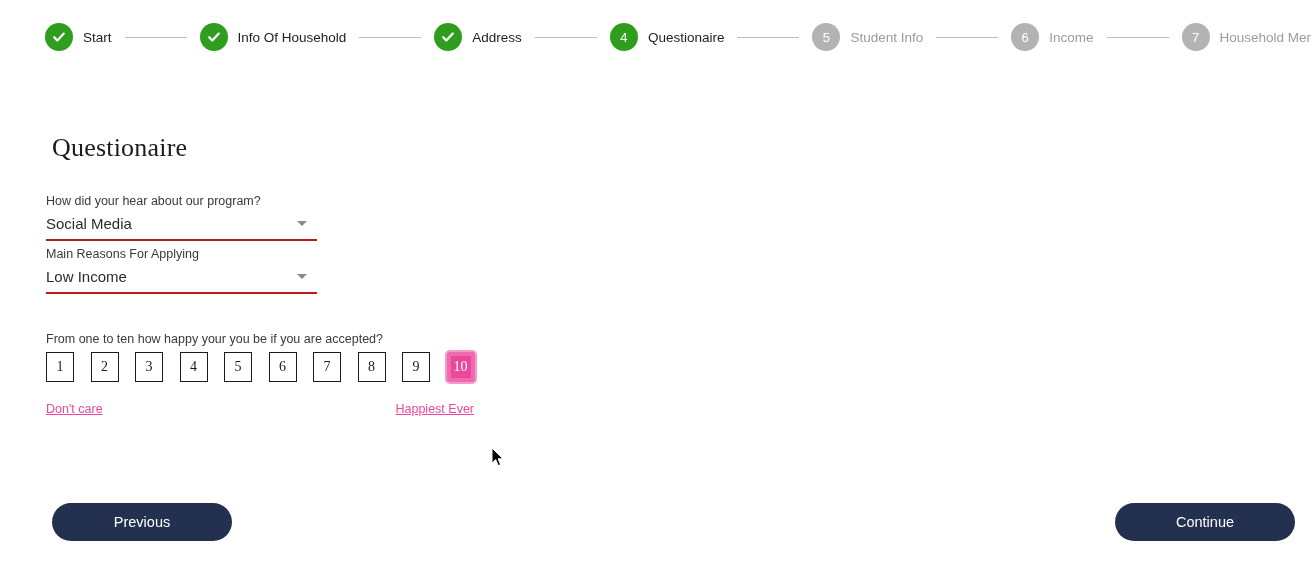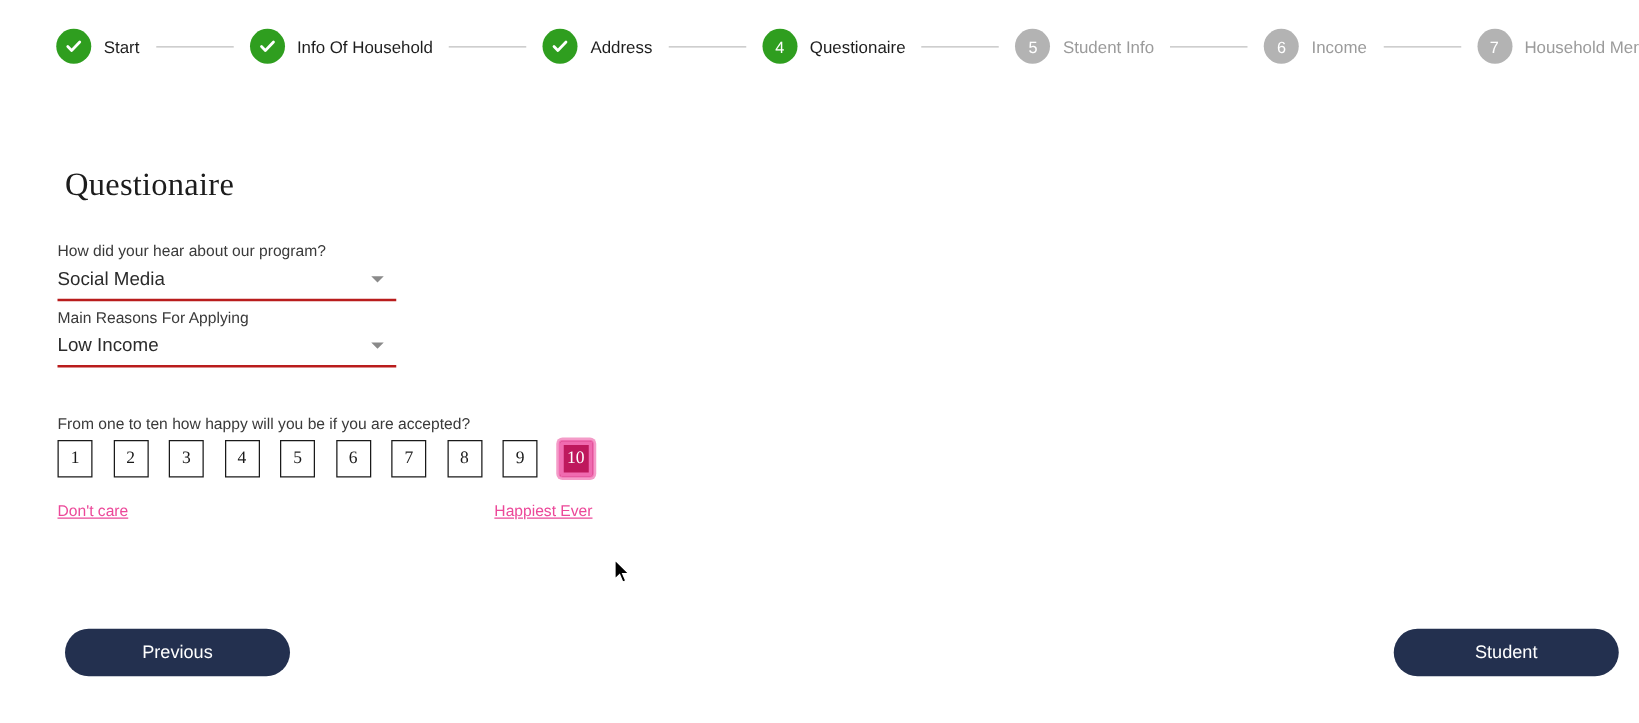--- a/index.html
+++ b/index.html
@@ -138,21 +138,21 @@
     align-items: center;
     justify-content: center;
     font-family: "Liberation Serif", serif;
     font-size: 14px;
     color: #1a1a1a;
     background: #ffffff;
     margin-right: 16.5px;
     flex: 0 0 auto;
   }
   .rating-box.selected {
-    background: #be185d;
+    background: #ec4899;
     color: #ffffff;
     border: 1px solid #f06ab0;
     outline: 3px solid #f06ab0;
     outline-offset: -4px;
     box-shadow: 0 0 0 2px #f49bc8;
     border-radius: 3px;
     margin-right: 0;
   }
   .rating-endpoints {
     margin-top: 20px;
@@ -272,37 +272,37 @@
 
 <div class="field field-2">
   <div class="field-label">Main Reasons For Applying</div>
   <div class="select-row">
     <span class="select-value">Low Income</span>
     <span class="select-arrow"></span>
   </div>
 </div>
 
 <div class="rating-block">
-  <div class="rating-question">From one to ten how happy will you be if you are accepted?</div>
+  <div class="rating-question">From one to ten how happy your you be if you are accepted?</div>
   <div class="rating-boxes">
     <div class="rating-box">1</div>
     <div class="rating-box">2</div>
     <div class="rating-box">3</div>
     <div class="rating-box">4</div>
     <div class="rating-box">5</div>
     <div class="rating-box">6</div>
     <div class="rating-box">7</div>
     <div class="rating-box">8</div>
     <div class="rating-box">9</div>
     <div class="rating-box selected">10</div>
   </div>
   <div class="rating-endpoints">
     <span>Don't care</span>
     <span>Happiest Ever</span>
   </div>
 </div>
 
 <button class="btn btn-previous">Previous</button>
-<button class="btn btn-continue">Student</button>
+<button class="btn btn-continue">Continue</button>
 
 <svg class="cursor" viewBox="0 0 14 21">
   <path d="M1 1 L1 16.2 L4.7 12.6 L7.2 18.6 L9.6 17.6 L7.1 11.8 L12 11.8 Z" fill="#000000" stroke="#ffffff" stroke-width="1"></path>
 </svg>
 
 </body></html>

